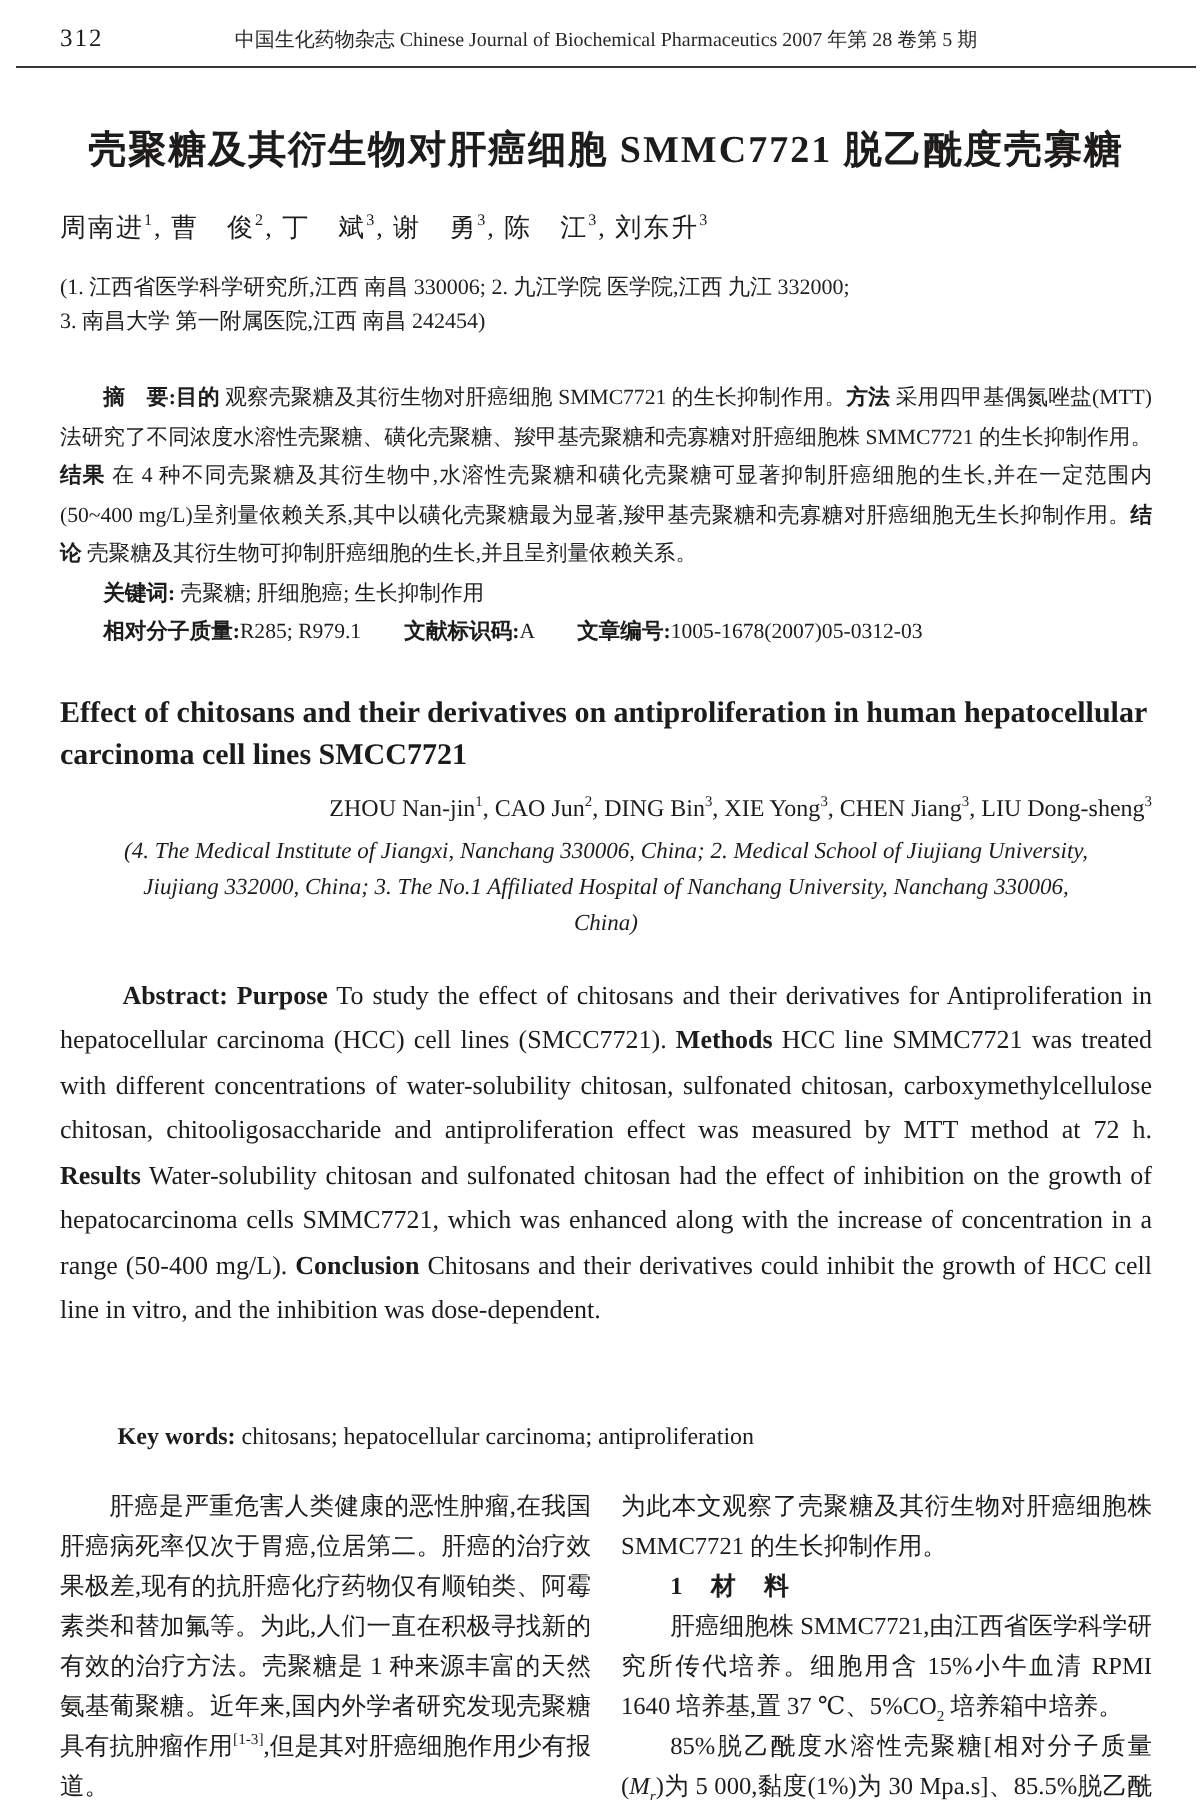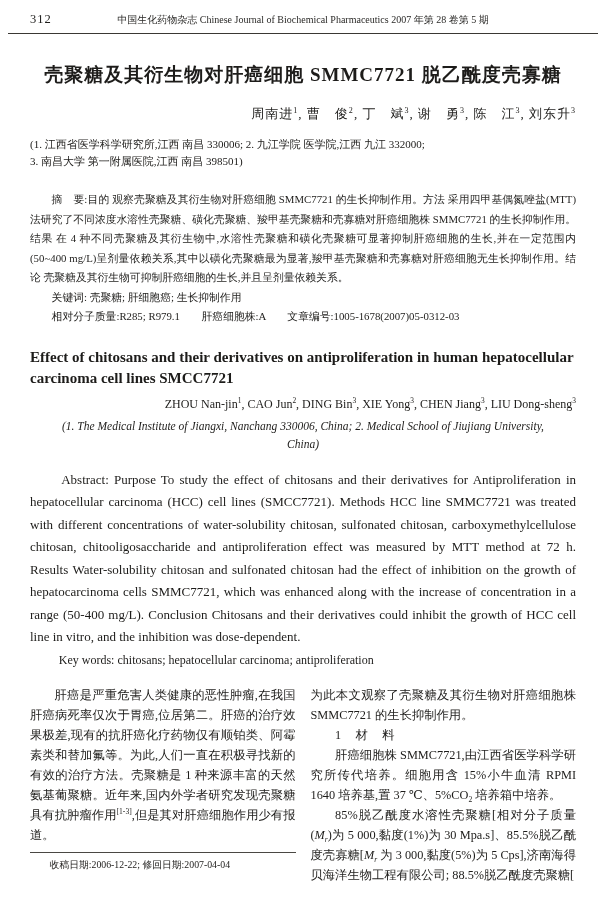--- a/index.html
+++ b/index.html
@@ -12,21 +12,21 @@
     -webkit-font-smoothing:antialiased;
   }
   .page{
     position:relative;
     width:600px;height:900px;
     background:#ffffff;
     overflow:hidden;
     box-sizing:border-box;
     padding:10px 24px 0 30px;
   }
-  .b{font-weight:normal;}
+  .b{font-weight:bold;}
   .i{font-style:italic;}
   sup,sub{font-size:0.62em;line-height:0;}
 
   
   .hdr{
     display:flex;align-items:baseline;
     font-size:10px;
     padding:2px 0 6px 0;
   }
   .hdr .pageno{font-size:12.5px;letter-spacing:1px;min-width:60px;}
@@ -38,21 +38,21 @@
 
   
   .cn-title{
     margin-top:28px;
     text-align:center;
     font-size:19px;font-weight:bold;
     letter-spacing:1px;
   }
   .cn-authors{
     margin-top:17px;
-    text-align:right;
+    text-align:left;
     font-size:13px;letter-spacing:1px;
   }
   .cn-affil{
     margin-top:13px;
     text-align:left;
     font-size:11px;line-height:17px;color:#22211f;
   }
 
   
   .cn-abstract{
@@ -82,32 +82,33 @@
     font-size:11.5px;line-height:18px;font-style:italic;
   }
   .en-abstract{
     margin-top:16px;
     font-size:13px;line-height:22.5px;
     text-align:justify;text-indent:2.4em;
   }
   .en-kline{
     font-size:12px;line-height:22.5px;
     text-indent:2.4em;
+    margin-top:40px;
   }
 
   
   .cols{
     margin-top:14px;
     display:flex;gap:15px;
     height:242px;
   }
   .col{flex:1;min-width:0;font-size:12.3px;line-height:20px;text-align:justify;}
   .col p{margin:0;text-indent:2em;}
   .col p.noindent{text-indent:0;}
-  .sec-head{margin:0;text-indent:0;font-size:12.3px;letter-spacing:1px;}
+  .sec-head{margin:0;text-indent:0;font-size:12.3px;letter-spacing:1px;font-weight:bold;}
 
   .fn-rule{border:none;border-top:1px solid #4a4843;margin:7px 0 4px 0;}
   .fnotes{font-size:9.8px;line-height:16.8px;text-align:justify;}
   .fnotes p{margin:0;text-indent:2em;}
 </style>
 </head>
 <body>
 
 <div class="page">
 
@@ -115,34 +116,35 @@
     <span class="pageno">312</span>
     <span class="jline">中国生化药物杂志 Chinese Journal of Biochemical Pharmaceutics 2007 年第 28 卷第 5 期</span>
     <span class="pageno"></span>
   </div>
   <hr class="hdr-rule">
 
   <div class="cn-title">壳聚糖及其衍生物对肝癌细胞 SMMC7721 脱乙酰度壳寡糖</div>
   <div class="cn-authors"><span>周南进</span><sup>1</sup><span>, 曹　俊</span><sup>2</sup><span>, 丁　斌</span><sup>3</sup><span>, 谢　勇</span><sup>3</sup><span>, 陈　江</span><sup>3</sup><span>, 刘东升</span><sup>3</sup></div>
   <div class="cn-affil">
     <div>(1. 江西省医学科学研究所,江西 南昌 330006; 2. 九江学院 医学院,江西 九江 332000;</div>
-    <div>3. 南昌大学 第一附属医院,江西 南昌 398501)</div>
+    <div>3. 南昌大学 第一附属医院,江西 南昌 242454)</div>
   </div>
 
   <div class="cn-abstract"><span class="b">摘　要:</span><span class="b">目的</span><span> 观察壳聚糖及其衍生物对肝癌细胞 SMMC7721 的生长抑制作用。</span><span class="b">方法</span><span> 采用四甲基偶氮唑盐(MTT)法研究了不同浓度水溶性壳聚糖、磺化壳聚糖、羧甲基壳聚糖和壳寡糖对肝癌细胞株 SMMC7721 的生长抑制作用。</span><span class="b">结果</span><span> 在 4 种不同壳聚糖及其衍生物中,水溶性壳聚糖和磺化壳聚糖可显著抑制肝癌细胞的生长,并在一定范围内(50~400 mg/L)呈剂量依赖关系,其中以磺化壳聚糖最为显著,羧甲基壳聚糖和壳寡糖对肝癌细胞无生长抑制作用。</span><span class="b">结论</span><span> 壳聚糖及其衍生物可抑制肝癌细胞的生长,并且呈剂量依赖关系。</span></div>
   <div class="cn-kline"><span class="b">关键词:</span><span> 壳聚糖; 肝细胞癌; 生长抑制作用</span></div>
-  <div class="cn-kline"><span class="b">相对分子质量:</span><span>R285; R979.1　　</span><span class="b">肝癌细胞株:</span><span>A　　</span><span class="b">文章编号:</span><span>1005-1678(2007)05-0312-03</span></div>
+  <div class="cn-kline"><span class="b">相对分子质量:</span><span>R285; R979.1　　</span><span class="b">文献标识码:</span><span>A　　</span><span class="b">文章编号:</span><span>1005-1678(2007)05-0312-03</span></div>
 
   <div class="en-title">
     <div>Effect of chitosans and their derivatives on antiproliferation in human hepatocellular</div>
     <div>carcinoma cell lines SMCC7721</div>
   </div>
   <div class="en-authors"><span>ZHOU Nan-jin</span><sup>1</sup><span>, CAO Jun</span><sup>2</sup><span>, DING Bin</span><sup>3</sup><span>, XIE Yong</span><sup>3</sup><span>, CHEN Jiang</span><sup>3</sup><span>, LIU Dong-sheng</span><sup>3</sup></div>
   <div class="en-affil">
-    <div>(1. The Medical Institute of Jiangxi, Nanchang 330006, China; 2. Medical School of Jiujiang University,</div>
+    <div>(4. The Medical Institute of Jiangxi, Nanchang 330006, China; 2. Medical School of Jiujiang University,</div>
+    <div>Jiujiang 332000, China; 3. The No.1 Affiliated Hospital of Nanchang University, Nanchang 330006,</div>
     <div>China)</div>
   </div>
 
   <div class="en-abstract"><span class="b">Abstract:</span><span> </span><span class="b">Purpose</span><span> To study the effect of chitosans and their derivatives for Antiproliferation in hepatocellular carcinoma (HCC) cell lines (SMCC7721). </span><span class="b">Methods</span><span> HCC line SMMC7721 was treated with different concentrations of water-solubility chitosan, sulfonated chitosan, carboxymethylcellulose chitosan, chitooligosaccharide and antiproliferation effect was measured by MTT method at 72 h. </span><span class="b">Results</span><span> Water-solubility chitosan and sulfonated chitosan had the effect of inhibition on the growth of hepatocarcinoma cells SMMC7721, which was enhanced along with the increase of concentration in a range (50-400 mg/L). </span><span class="b">Conclusion</span><span> Chitosans and their derivatives could inhibit the growth of HCC cell line in vitro, and the inhibition was dose-dependent.</span></div>
   <div class="en-kline"><span class="b">Key words:</span><span> chitosans; hepatocellular carcinoma; antiproliferation</span></div>
 
   <div class="cols">
 
     <div class="col">
       <p><span>肝癌是严重危害人类健康的恶性肿瘤,在我国肝癌病死率仅次于胃癌,位居第二。肝癌的治疗效果极差,现有的抗肝癌化疗药物仅有顺铂类、阿霉素类和替加氟等。为此,人们一直在积极寻找新的有效的治疗方法。壳聚糖是 1 种来源丰富的天然氨基葡聚糖。近年来,国内外学者研究发现壳聚糖具有抗肿瘤作用</span><sup>[1-3]</sup><span>,但是其对肝癌细胞作用少有报道。</span></p>

